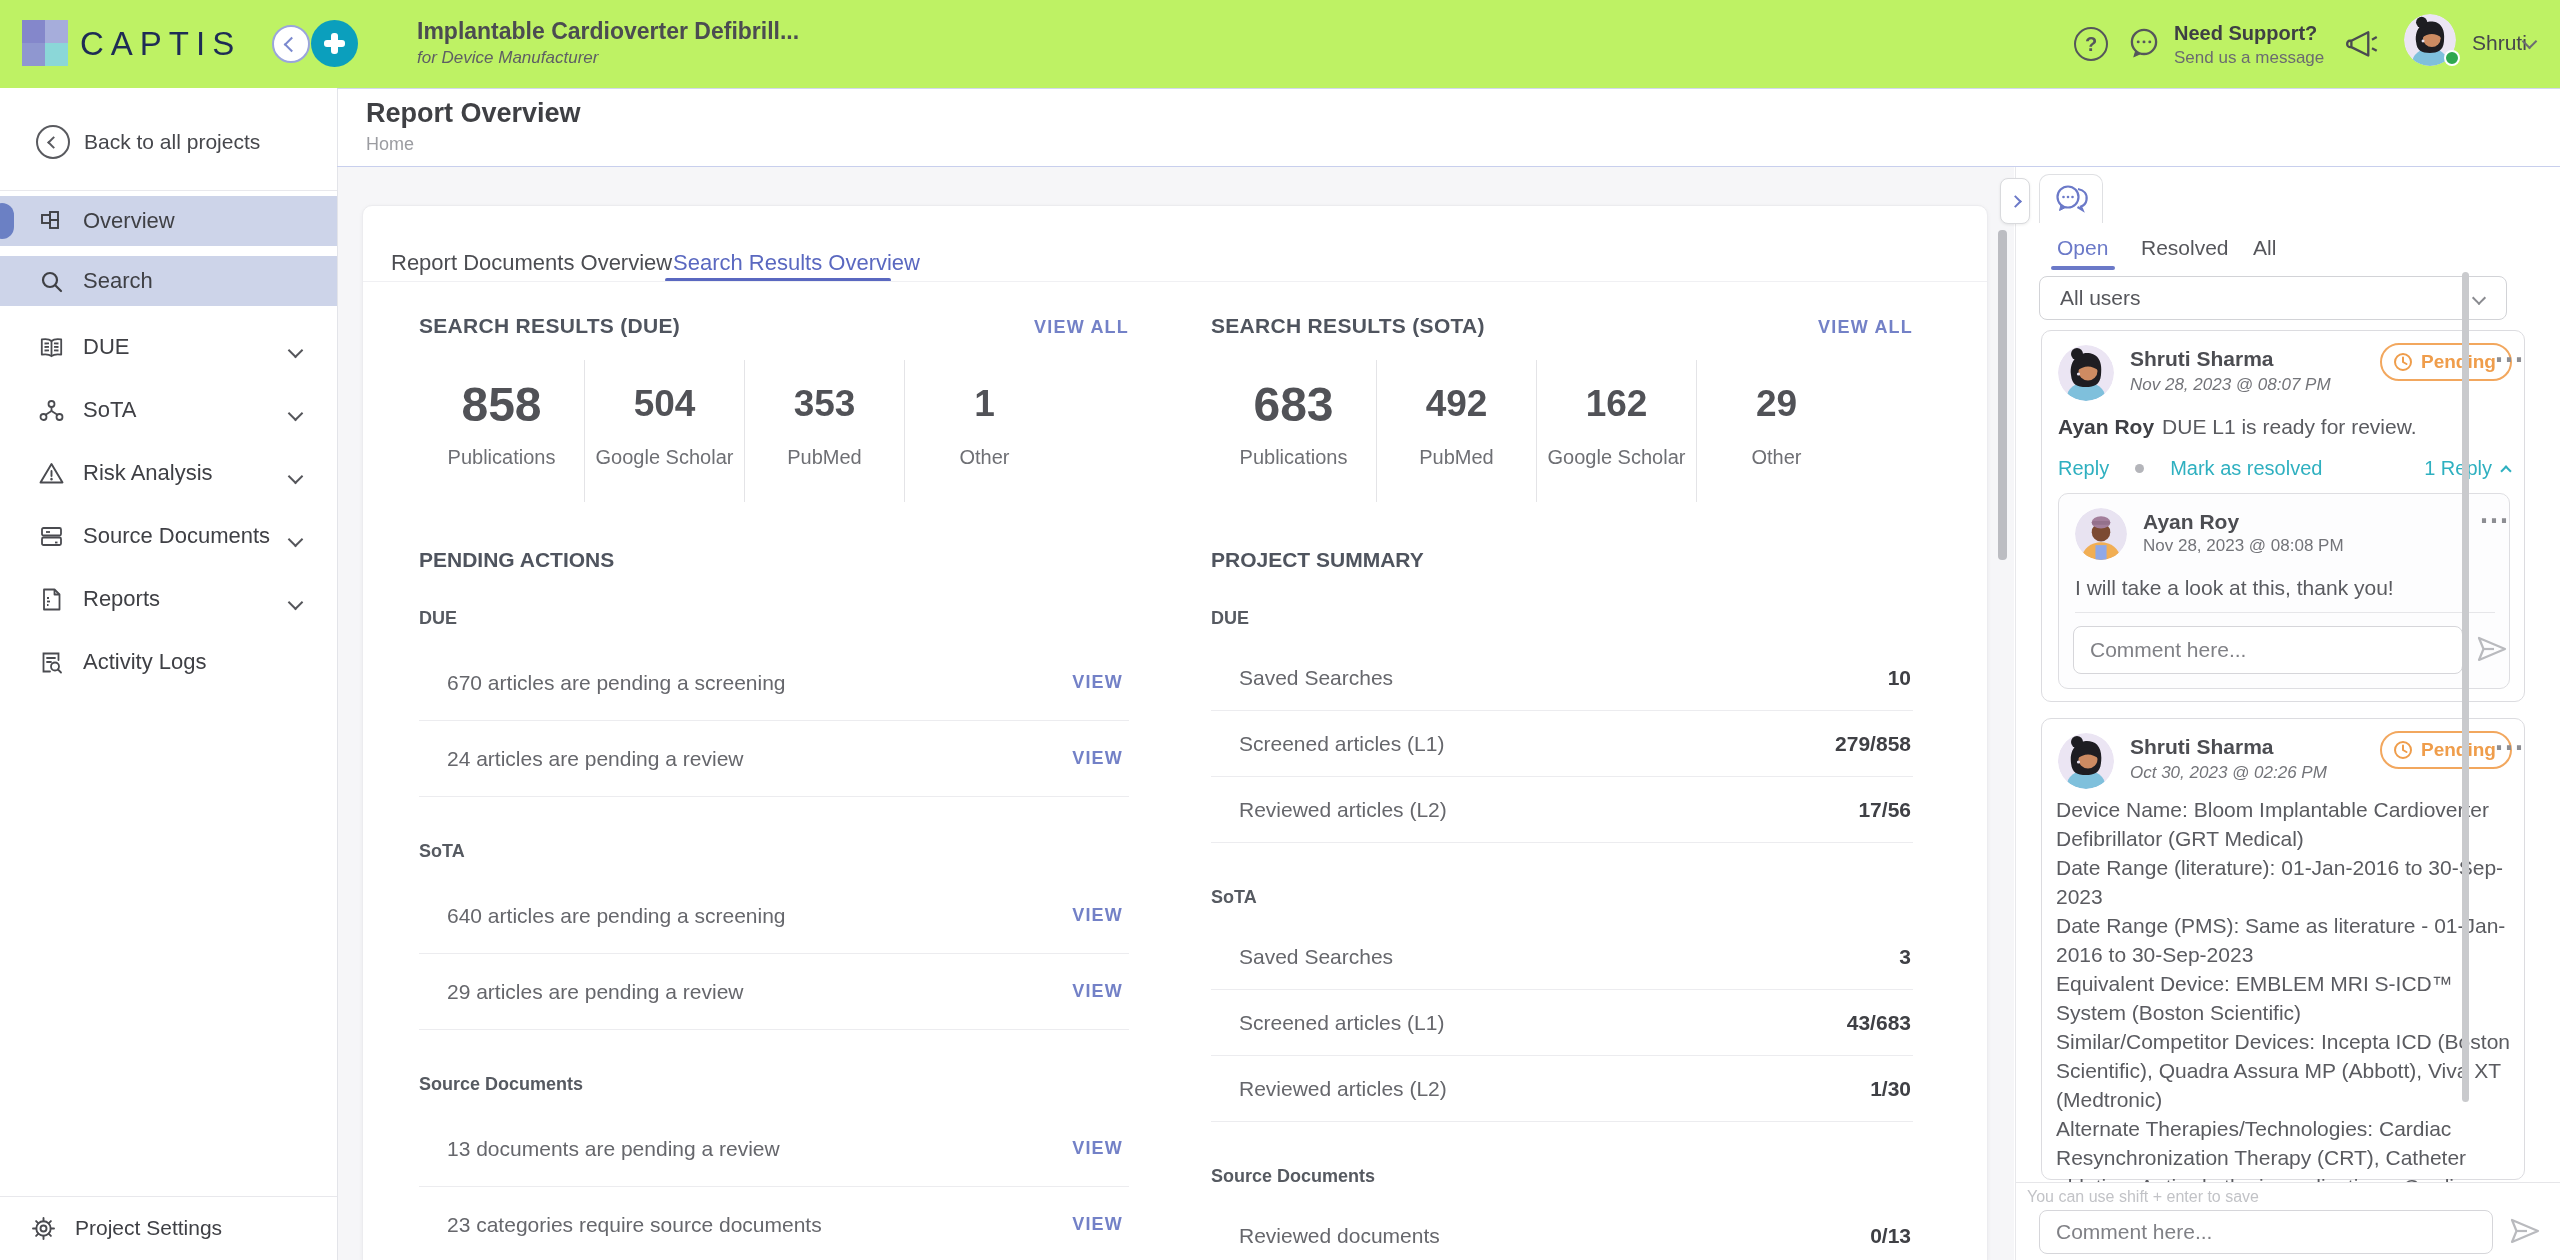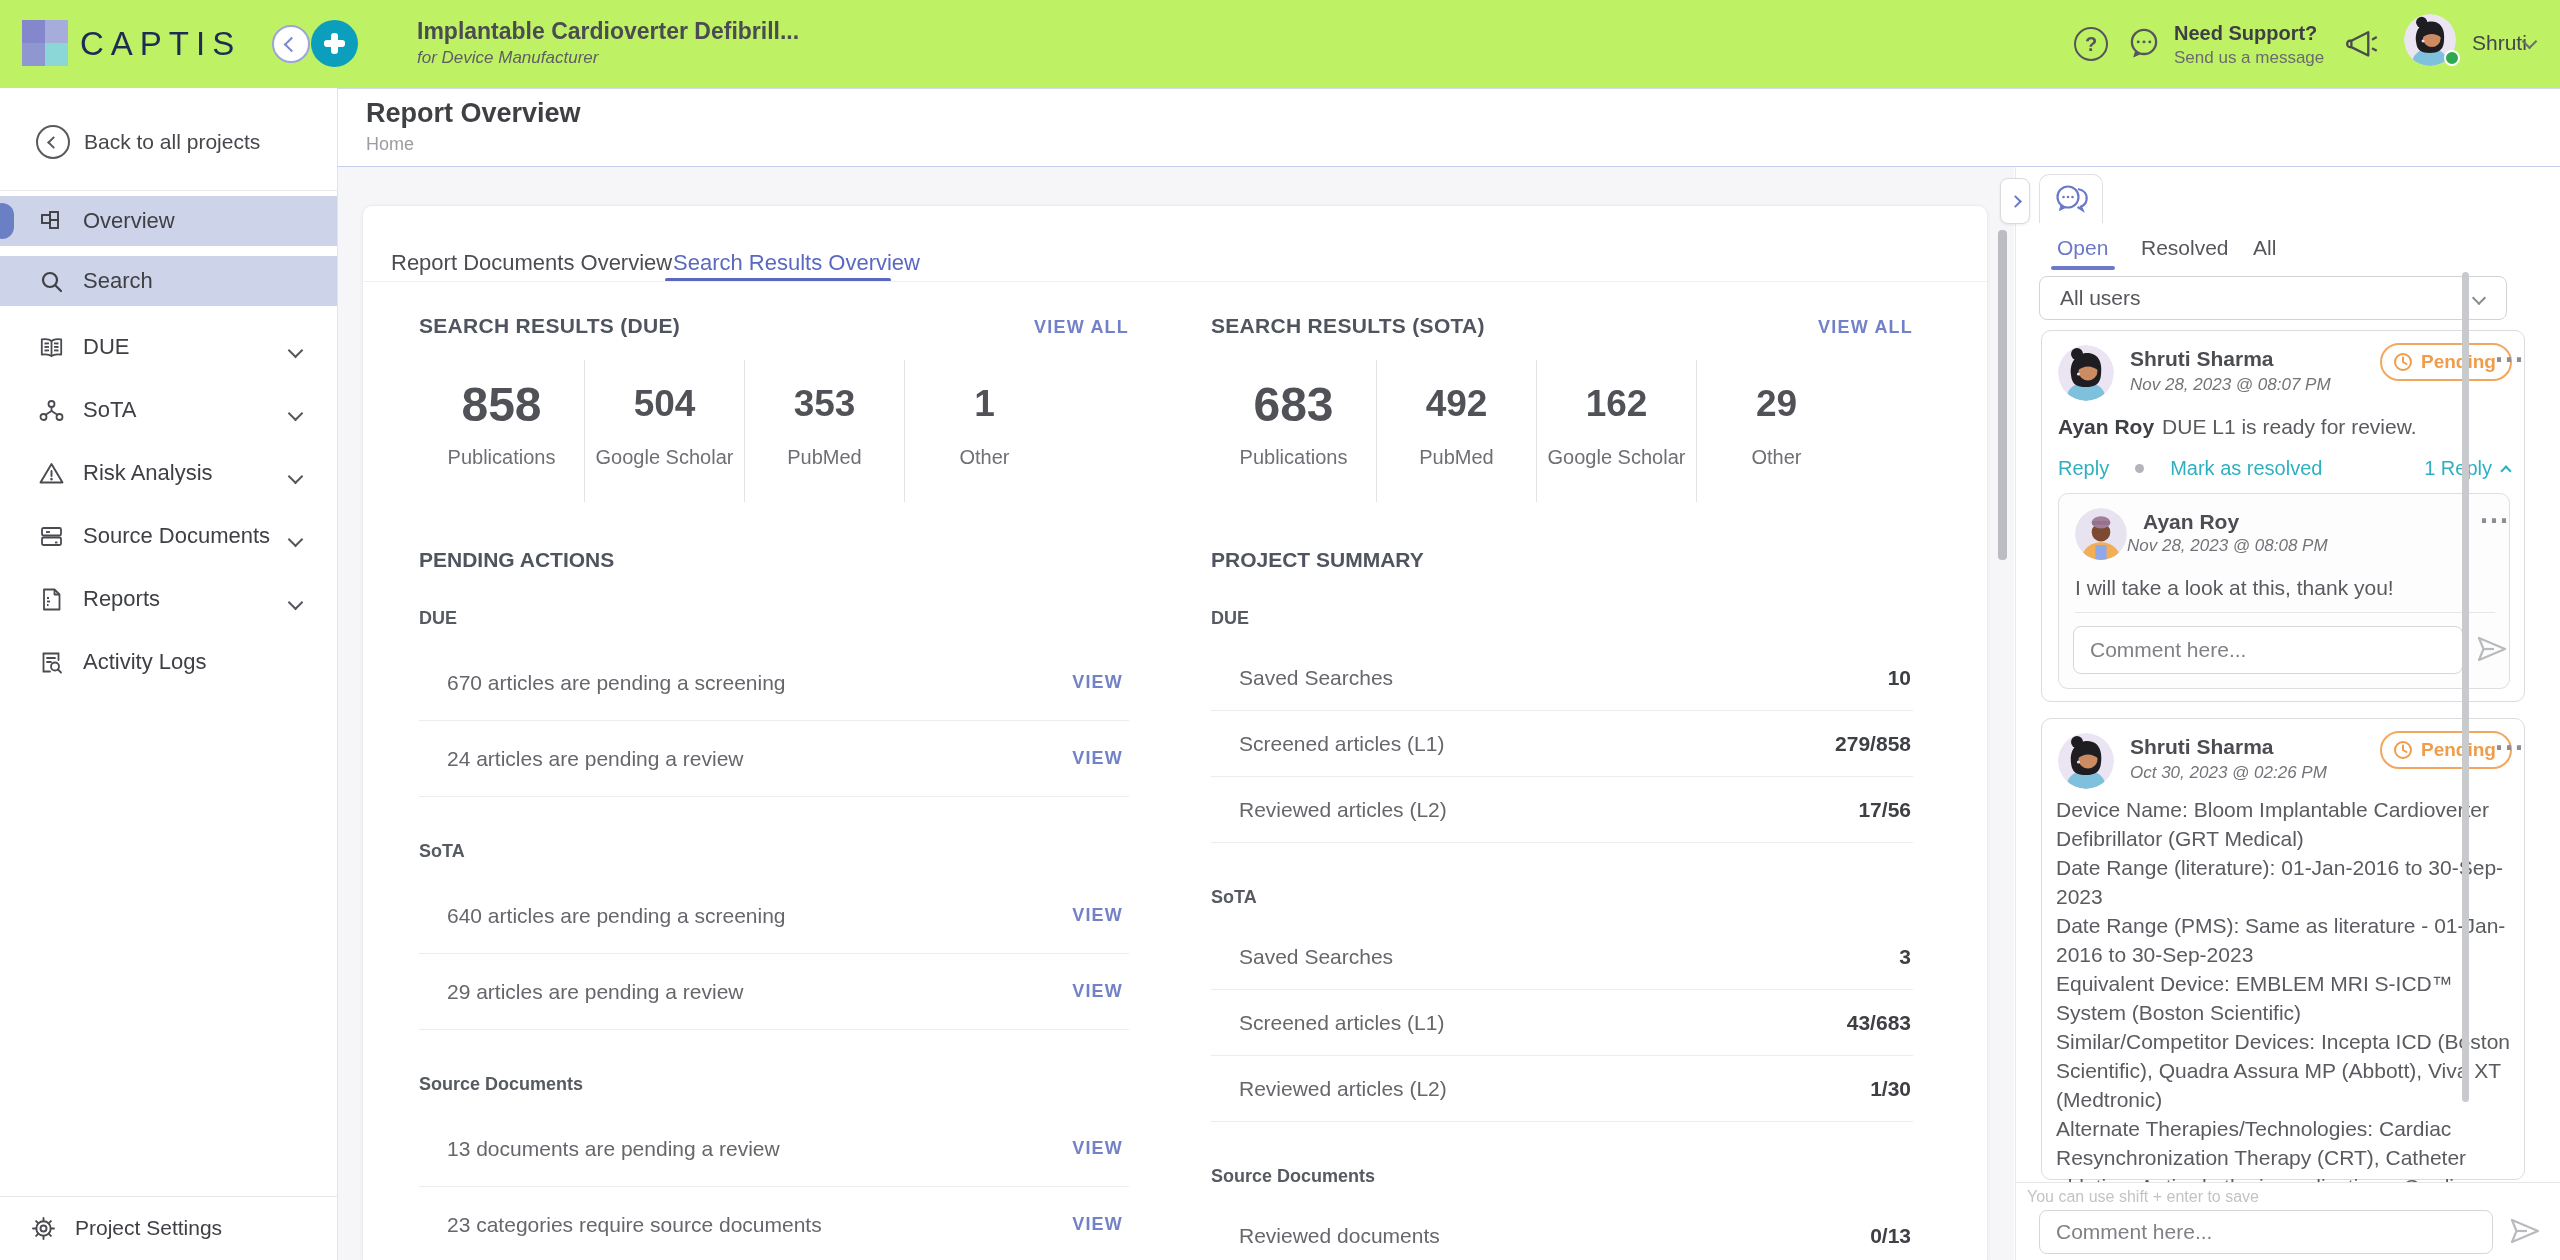--- a/index.html
+++ b/index.html
@@ -154,21 +154,21 @@
   .act-reply { font-size:20px; }
   .sep-dot { width:9px; height:9px; border-radius:50%; background:#b4b5ba; margin:0 18px; }
   .act-resolve { font-size:20px; }
   .replies-toggle { position:absolute; right:0; top:0; font-size:20px; display:flex; align-items:center; }
   .replies-toggle .chev { width:8px; height:8px; border-color:#2fb0c0; margin-left:10px; margin-top:4px; }
 
   .reply-card { position:absolute; left:16px; top:162px; width:452px; height:196px; background:#fdfdfe;
     border:1px solid #dedee2; border-radius:10px; }
   .r-avatar { position:absolute; left:16px; top:14px; width:52px; height:52px; }
   .r-name { position:absolute; left:84px; top:16px; font-size:21px; font-weight:700; color:#4c4d52; }
-  .r-date { position:absolute; left:68px; top:42px; font-size:17px; font-style:italic; color:#737479; }
+  .r-date { position:absolute; left:84px; top:42px; font-size:17px; color:#737479; }
   .r-more { left:420px; top:16px; }
   .r-body { position:absolute; left:16px; top:82px; font-size:21px; color:#5a5b60; }
   .r-div { position:absolute; left:16px; top:118px; width:420px; height:1px; background:#e6e6e9; }
   .comment-input { border:1px solid #d6d6da; border-radius:8px; font-size:21px; color:#46474c;
     padding:0 16px; outline:none; font-family:"Liberation Sans", sans-serif; background:#fff; }
   .comment-input::placeholder { color:#808186; opacity:1; }
   .r-input { position:absolute; left:14px; top:132px; width:390px; height:48px; }
   .r-send { position:absolute; left:416px; top:140px; }
 
   .t2-body { position:absolute; left:14px; top:76px; width:456px; font-size:21px; line-height:29px;

